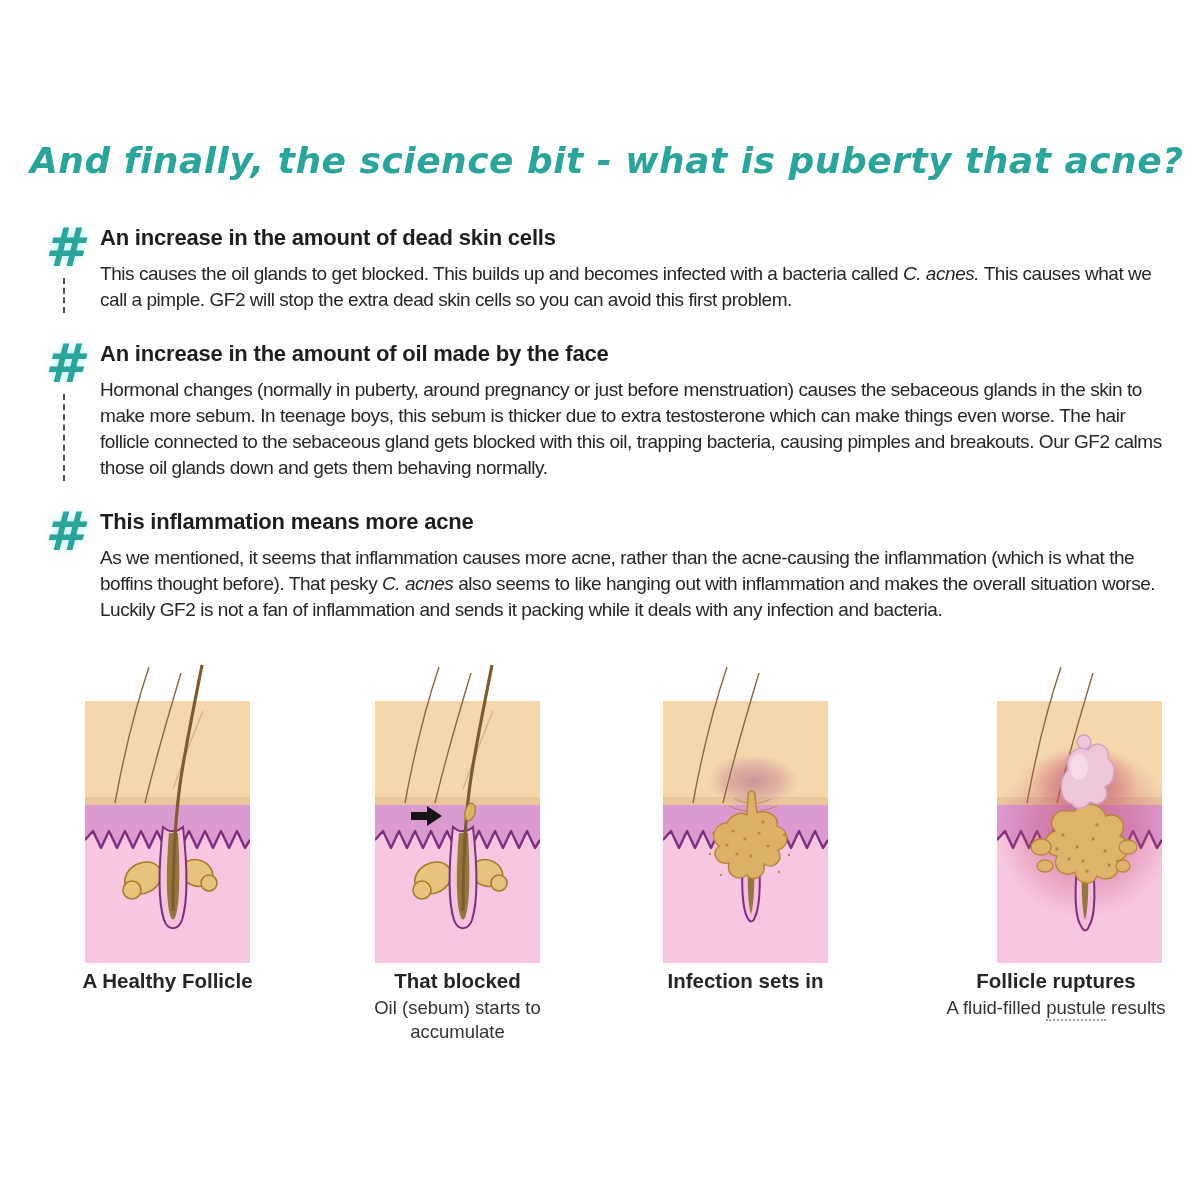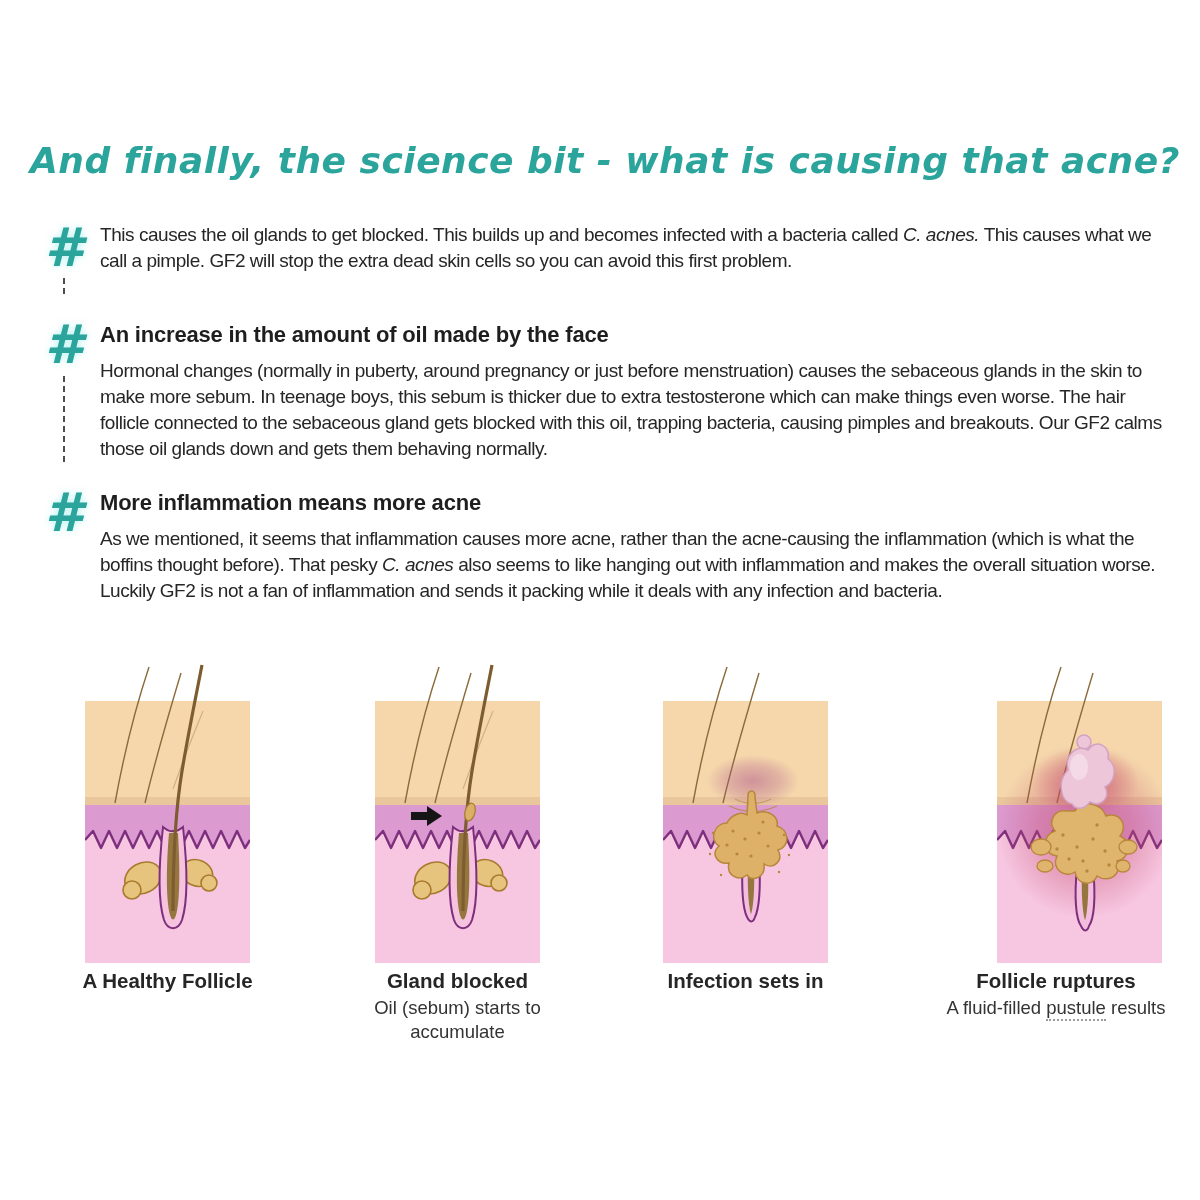--- a/index.html
+++ b/index.html
@@ -39,51 +39,52 @@
   .cap{position:absolute;top:306px;left:50%;transform:translateX(-50%);text-align:center;}
   .w1{width:250px;} .w2{width:230px;} .w3{width:270px;} .w4{width:320px;}
   .cap-title{font-size:20.5px;font-weight:700;color:#262626;}
   .cap-sub{font-size:18.5px;color:#333333;margin-top:3px;line-height:1.3;}
 </style>
 </head>
 <body>
 
 <div class="page">
 
-  <div class="main-title">And finally, the science bit - what is causing that acne?</div>
+  <div class="main-title">And finally, the science bit - what is puberty that acne?</div>
 
   <div class="sections">
 
     <div class="section">
       <div class="icon-col">
         <span class="hash">#</span>
         <div class="connector"></div>
       </div>
       <div class="text-col">
+        <div class="sec-heading">An increase in the amount of dead skin cells</div>
         <div class="sec-body"><span>This causes the oil glands to get blocked. This builds up and becomes infected with a bacteria called </span><span class="it">C. acnes.</span><span> This causes what we call a pimple. GF2 will stop the extra dead skin cells so you can avoid this first problem.</span></div>
       </div>
     </div>
 
     <div class="section">
       <div class="icon-col">
         <span class="hash">#</span>
         <div class="connector"></div>
       </div>
       <div class="text-col">
         <div class="sec-heading">An increase in the amount of oil made by the face</div>
         <div class="sec-body"><span>Hormonal changes (normally in puberty, around pregnancy or just before menstruation) causes the sebaceous glands in the skin to make more sebum. In teenage boys, this sebum is thicker due to extra testosterone which can make things even worse. The hair follicle connected to the sebaceous gland gets blocked with this oil, trapping bacteria, causing pimples and breakouts. Our GF2 calms those oil glands down and gets them behaving normally.</span><span class="it"></span><span></span></div>
       </div>
     </div>
 
     <div class="section">
       <div class="icon-col">
         <span class="hash">#</span>
       </div>
       <div class="text-col">
-        <div class="sec-heading">More inflammation means more acne</div>
+        <div class="sec-heading">This inflammation means more acne</div>
         <div class="sec-body"><span>As we mentioned, it seems that inflammation causes more acne, rather than the acne-causing the inflammation (which is what the boffins thought before).  That pesky </span><span class="it">C. acnes</span><span> also seems to like hanging out with inflammation and makes the overall situation worse. Luckily GF2 is not a fan of inflammation and sends it packing while it deals with any infection and bacteria.</span></div>
       </div>
     </div>
 
   </div>
 
   <div class="figures">
 
     <div class="panel" id="p1">
       <svg width="165" height="300" viewBox="0 0 165 300">
@@ -123,21 +124,21 @@
         <circle cx="47" cy="227" r="9" fill="#e6c47e" stroke="#a87a2e" stroke-width="1.6"></circle>
         <ellipse cx="112" cy="210" rx="16" ry="13" transform="rotate(22 112 210)" fill="#e6c47e" stroke="#a87a2e" stroke-width="1.6"></ellipse>
         <circle cx="124" cy="220" r="8" fill="#e6c47e" stroke="#a87a2e" stroke-width="1.6"></circle>
         <path d="M78,164 C74,200 73,238 79,257 C83,268 93,268 97,257 C103,238 102,200 98,164 C91,170 85,170 78,164 Z" fill="#f6c3de" stroke="#7d2f7d" stroke-width="2"></path>
         <path d="M84,170 C81,205 81,238 85,252 C87,258 89,258 91,252 C95,238 95,205 93,170 Z" fill="#96763f"></path>
         <path d="M117,2 C110,38 103,72 97,108 C91,144 88,190 88,248" stroke="#7d5c30" stroke-width="3.2" fill="none"></path>
         <ellipse cx="95" cy="149" rx="5" ry="9" transform="rotate(14 95 149)" fill="#d9b066" stroke="#a87a2e" stroke-width="1.2"></ellipse>
         <path d="M36,149 h16 v-6 l15,10 l-15,10 v-6 h-16 z" fill="#151515"></path>
       </svg>
       <div class="cap w2">
-        <div class="cap-title">Gland blocked</div>
+        <div class="cap-title">That blocked</div>
         <div class="cap-sub"><span>Oil (sebum) starts to accumulate</span><span class="it"></span><span class="dotted"></span><span></span></div>
       </div>
     </div>
 
     <div class="panel" id="p3">
       <svg width="165" height="300" viewBox="0 0 165 300">
         <defs>
           <radialGradient id="g3">
             <stop offset="0%" stop-color="#b05a8c" stop-opacity="0.55"></stop>
             <stop offset="60%" stop-color="#b05a8c" stop-opacity="0.28"></stop>

